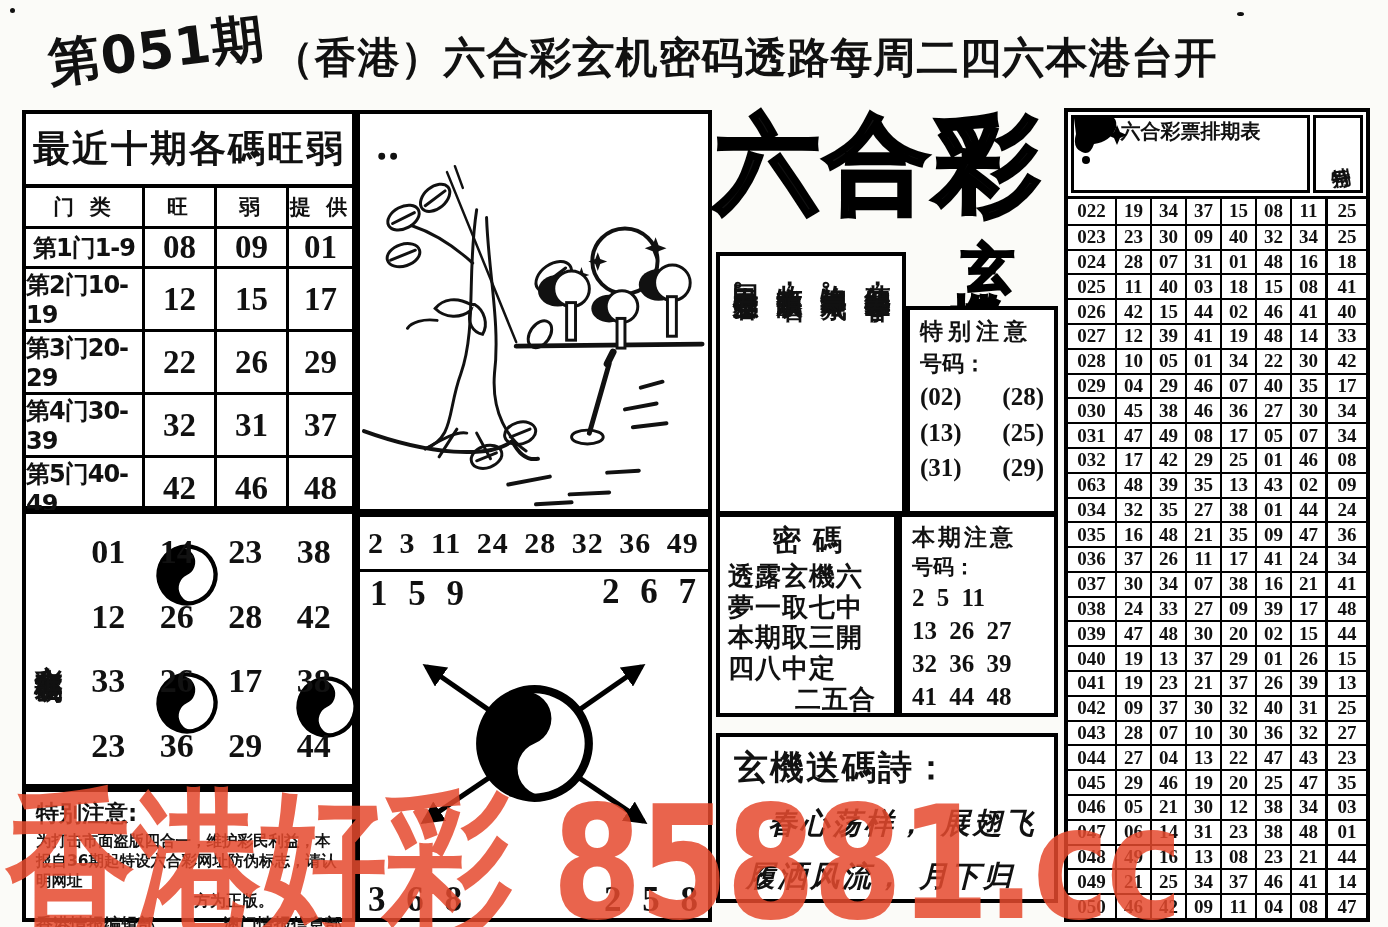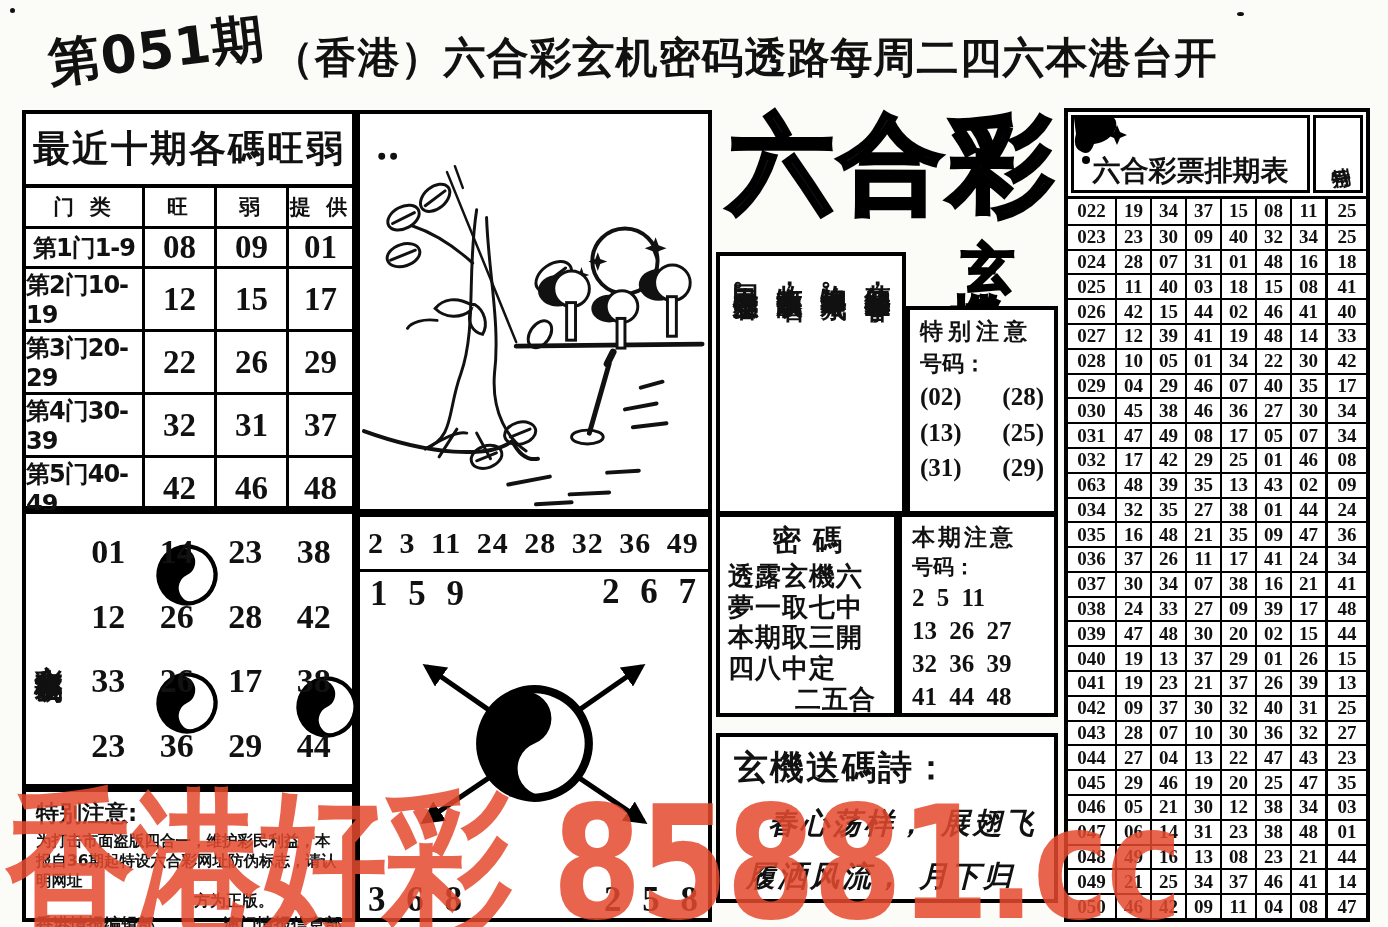--- a/index.html
+++ b/index.html
@@ -62,21 +62,21 @@
   .mystic-mid svg{position:absolute;inset:0;width:100%;height:100%;}
   .corner{position:absolute;font-size:35px;word-spacing:12px;z-index:2;}
   .c-tl{left:10px;top:2px;} .c-tr{right:12px;top:0;}
   .c-bl{left:8px;bottom:-2px;} .c-br{right:10px;bottom:-2px;}
   .mystic-bottom{height:96px;text-align:center;}
   .lucky-line{font-size:27px;font-weight:900;margin-top:4px;}
   .lucky-line .num{font-size:31px;margin-left:14px;letter-spacing:1px;}
   .lucky-method{font-size:20px;font-weight:700;margin-top:2px;}
 
   
-  .logo-main{position:absolute;left:715px;top:112px;width:344px;text-align:right;
+  .logo-main{position:absolute;left:715px;top:112px;width:344px;text-align:left;
     font-size:104px;font-weight:900;letter-spacing:6px;line-height:1;
     -webkit-text-stroke:4px #000;}
   .logo-sub{position:absolute;left:918px;top:242px;width:140px;text-align:center;
     font-size:52px;font-weight:900;letter-spacing:22px;text-indent:22px;line-height:1;
     -webkit-text-stroke:3px #000;}
 
   
   #boxF{left:716px;top:252px;width:190px;height:263px;padding:8px 6px;
     writing-mode:vertical-rl;text-orientation:upright;}
   .poem-col{font-size:26px;font-weight:900;letter-spacing:2px;margin-block:0 9px;}
@@ -104,21 +104,21 @@
   .gift-title{font-size:34px;font-weight:900;letter-spacing:2px;}
   .gift-line{font-family:"DejaVu Serif","Liberation Serif",serif;font-style:italic;font-weight:700;
     font-size:29px;margin-top:13px;letter-spacing:3px;}
   .gift-line:nth-of-type(2){margin-left:34px;}
   .gift-line:nth-of-type(3){margin-left:12px;}
 
   
   #sched{left:1064px;top:108px;width:306px;height:814px;display:flex;flex-direction:column;}
   .sched-header{height:84px;display:flex;border-bottom:3px solid #000;}
   .sched-titlebox{flex:1;border:3px solid #000;margin:3px;position:relative;display:flex;
-    align-items:flex-end;justify-content:center;font-size:28px;font-weight:900;letter-spacing:0px;
+    align-items:flex-start;justify-content:center;font-size:20px;font-weight:900;letter-spacing:0px;
     overflow:hidden;}
   .sched-specialbox{width:44px;border:3px solid #000;border-left:3px solid #000;margin:3px 3px 3px 0;
     display:flex;align-items:center;justify-content:center;}
   .sched-special-label{writing-mode:vertical-rl;text-orientation:upright;font-size:19px;
     font-weight:900;transform:rotate(-10deg);letter-spacing:1px;}
   .blob{position:absolute;left:-4px;top:-6px;}
   #sched-rows{flex:1;display:grid;grid-template-rows:repeat(29,1fr);}
   .srow{display:grid;grid-template-columns:47px repeat(6,35px) 1fr;}
   .scell{display:flex;align-items:center;justify-content:center;font-size:19px;
     border-left:2px solid #000;border-top:2px solid #000;}

